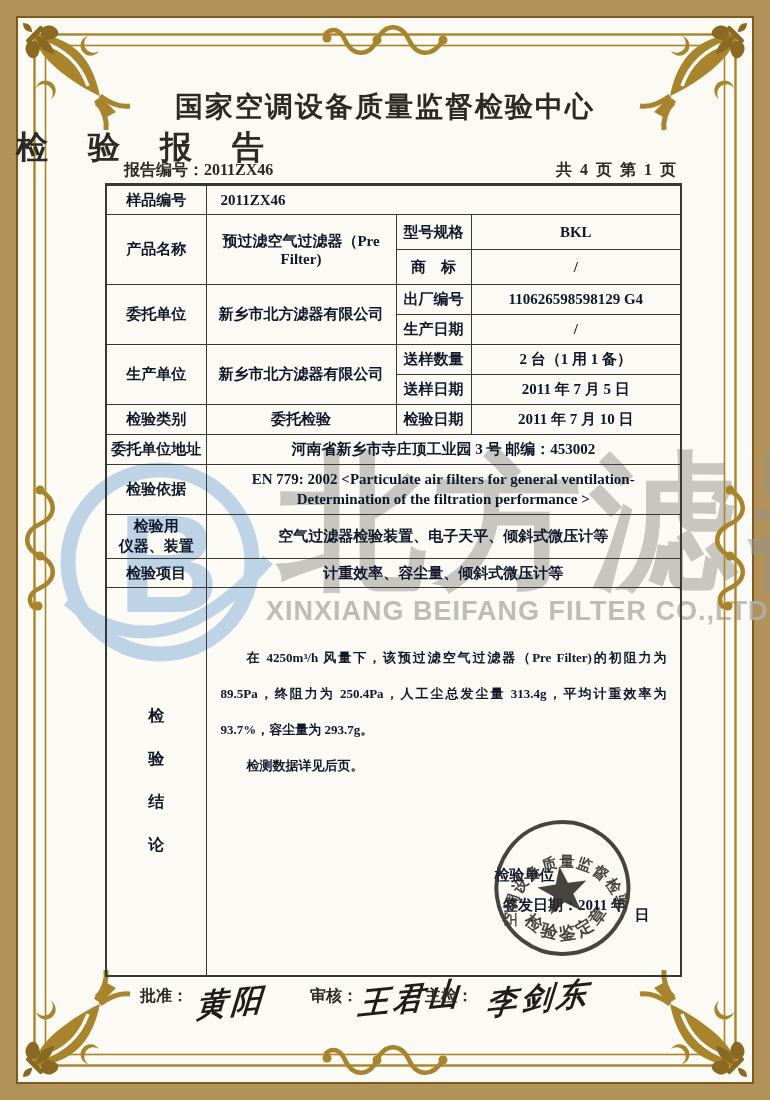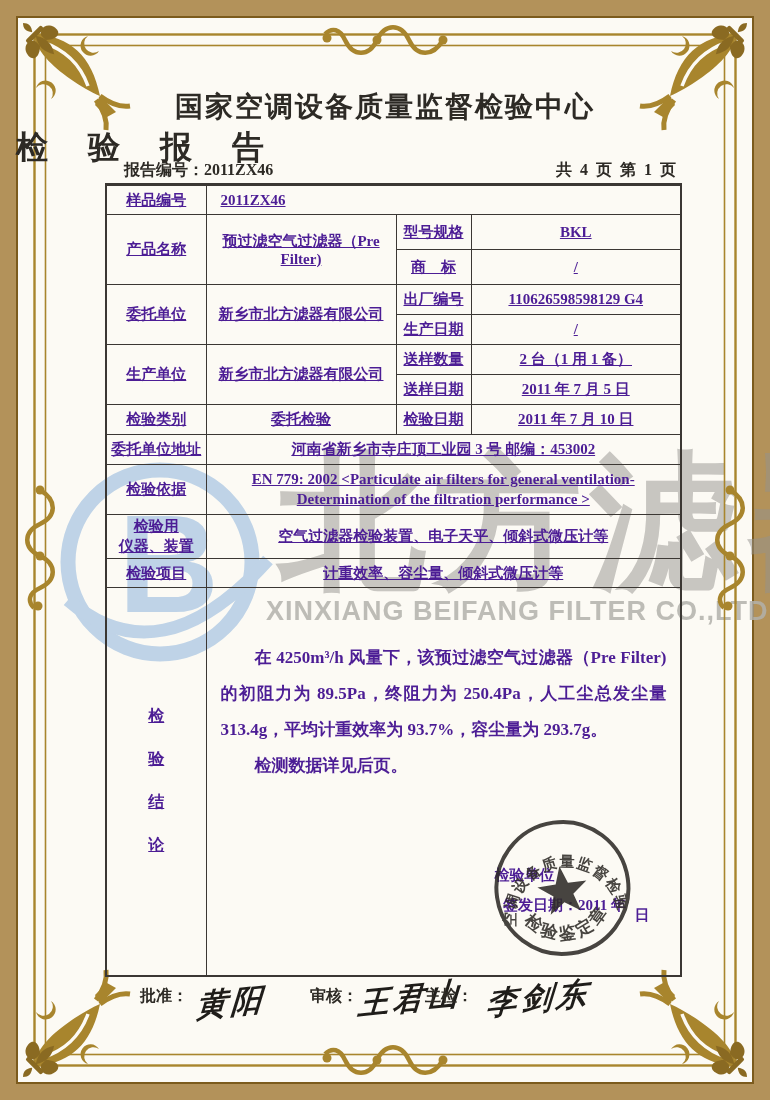--- a/index.html
+++ b/index.html
@@ -22,30 +22,30 @@
   .org-title{position:absolute;left:0;top:88px;width:770px;text-align:center;
              font-size:28px;font-weight:700;letter-spacing:2px;}
   .report-title{position:absolute;left:0;top:126px;width:770px;text-align:left;
                 font-size:32px;font-weight:700;letter-spacing:16px;text-indent:16px;}
   .meta-row{position:absolute;left:105px;top:160px;width:575px;font-size:16px;font-weight:600;}
   .meta-left{position:absolute;left:19px;top:0;}
   .meta-right{position:absolute;right:2px;top:0;letter-spacing:2px;text-align:right;}
   
   table.rep{position:absolute;left:105px;top:183px;width:575px;
             border-collapse:collapse;table-layout:fixed;
-            font-size:15px;font-weight:600;color:#4c1d95;background:transparent;text-decoration:underline;}
+            font-size:15px;font-weight:600;color:#0f172a;background:transparent;}
   table.rep td{border:1.5px solid #3b3733;text-align:center;vertical-align:middle;
                padding:2px 4px;overflow:hidden;}
   table.rep{border:2px solid #3b3733;border-top-width:3px;}
   tr.h30{height:30px;} tr.h35{height:35px;} tr.h50{height:50px;} tr.h45{height:43px;} tr.h29{height:29px;}
   td.two-line{line-height:1.3;}
   td.concl-label{vertical-align:middle;}
   .v-label{display:flex;flex-direction:column;align-items:center;gap:22px;font-size:16px;}
   td.concl-body{position:relative;padding:0;}
-  .concl-text{position:absolute;left:14px;top:52px;width:446px;font-size:17px;
+  .concl-text{position:absolute;left:14px;top:52px;width:446px;font-size:13px;
               line-height:36px;text-align:justify;}
   .concl-text p{margin:0;text-indent:2em;}
   .sign-unit{position:absolute;left:288px;top:278px;font-size:15px;}
   .issue-line{position:absolute;left:248px;top:308px;width:220px;font-size:15px;}
   .issue-suffix{position:absolute;left:428px;top:318px;font-size:15px;}
   
   .stamp{position:absolute;left:477px;top:800px;width:170px;height:170px;
          transform:rotate(-8deg);opacity:.88;}
   
   .sig-row{position:absolute;left:0;top:982px;width:624px;height:60px;font-size:16px;font-weight:700;}

